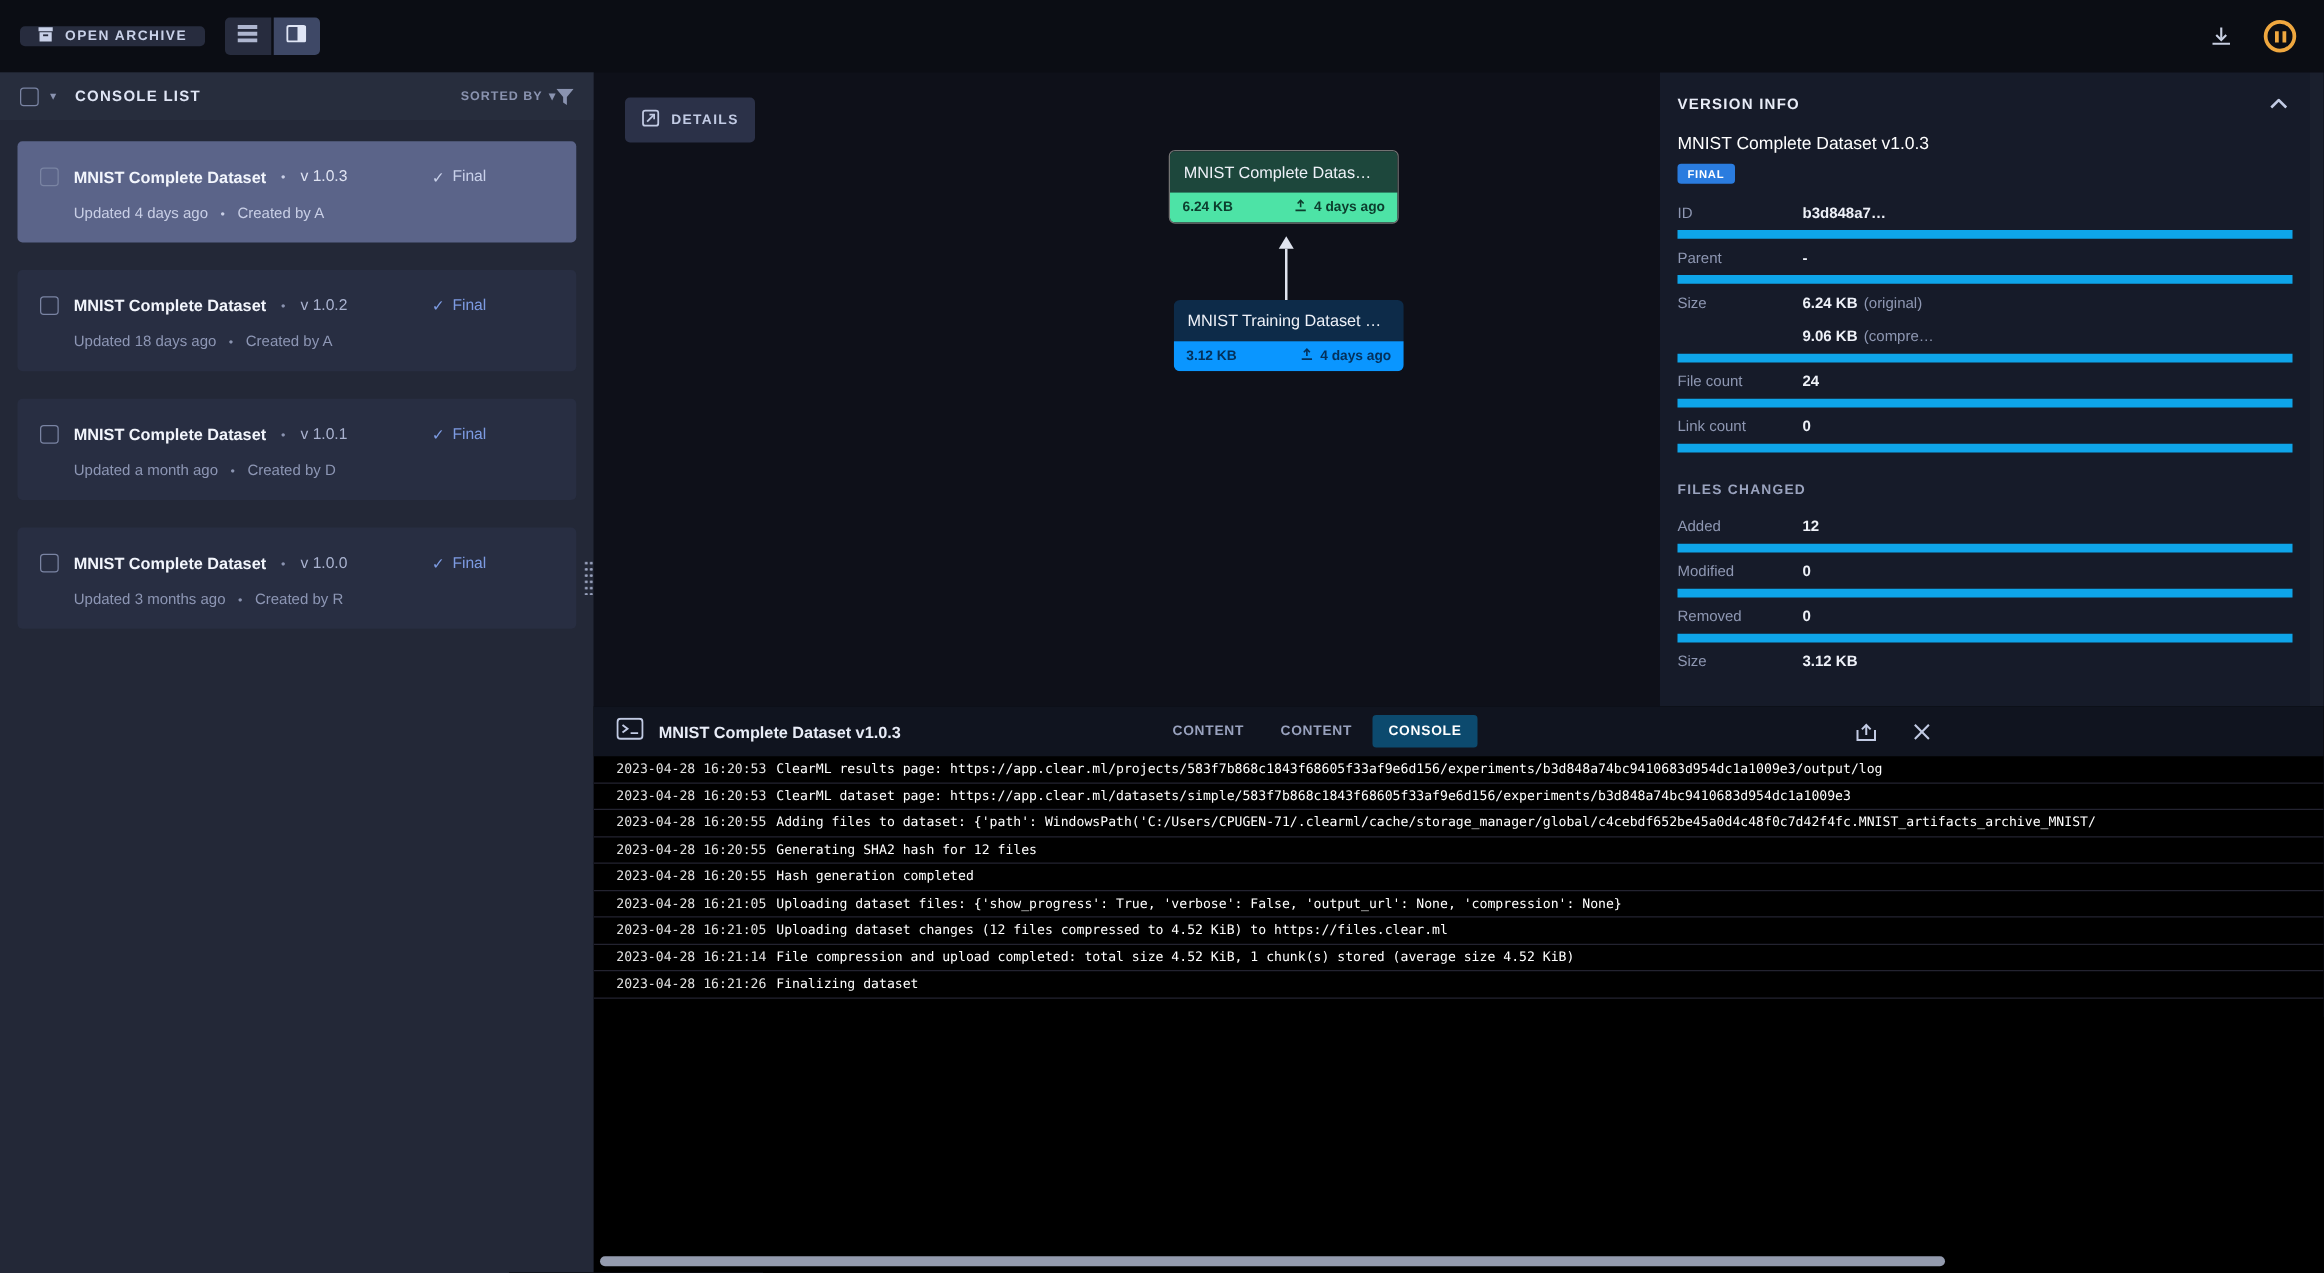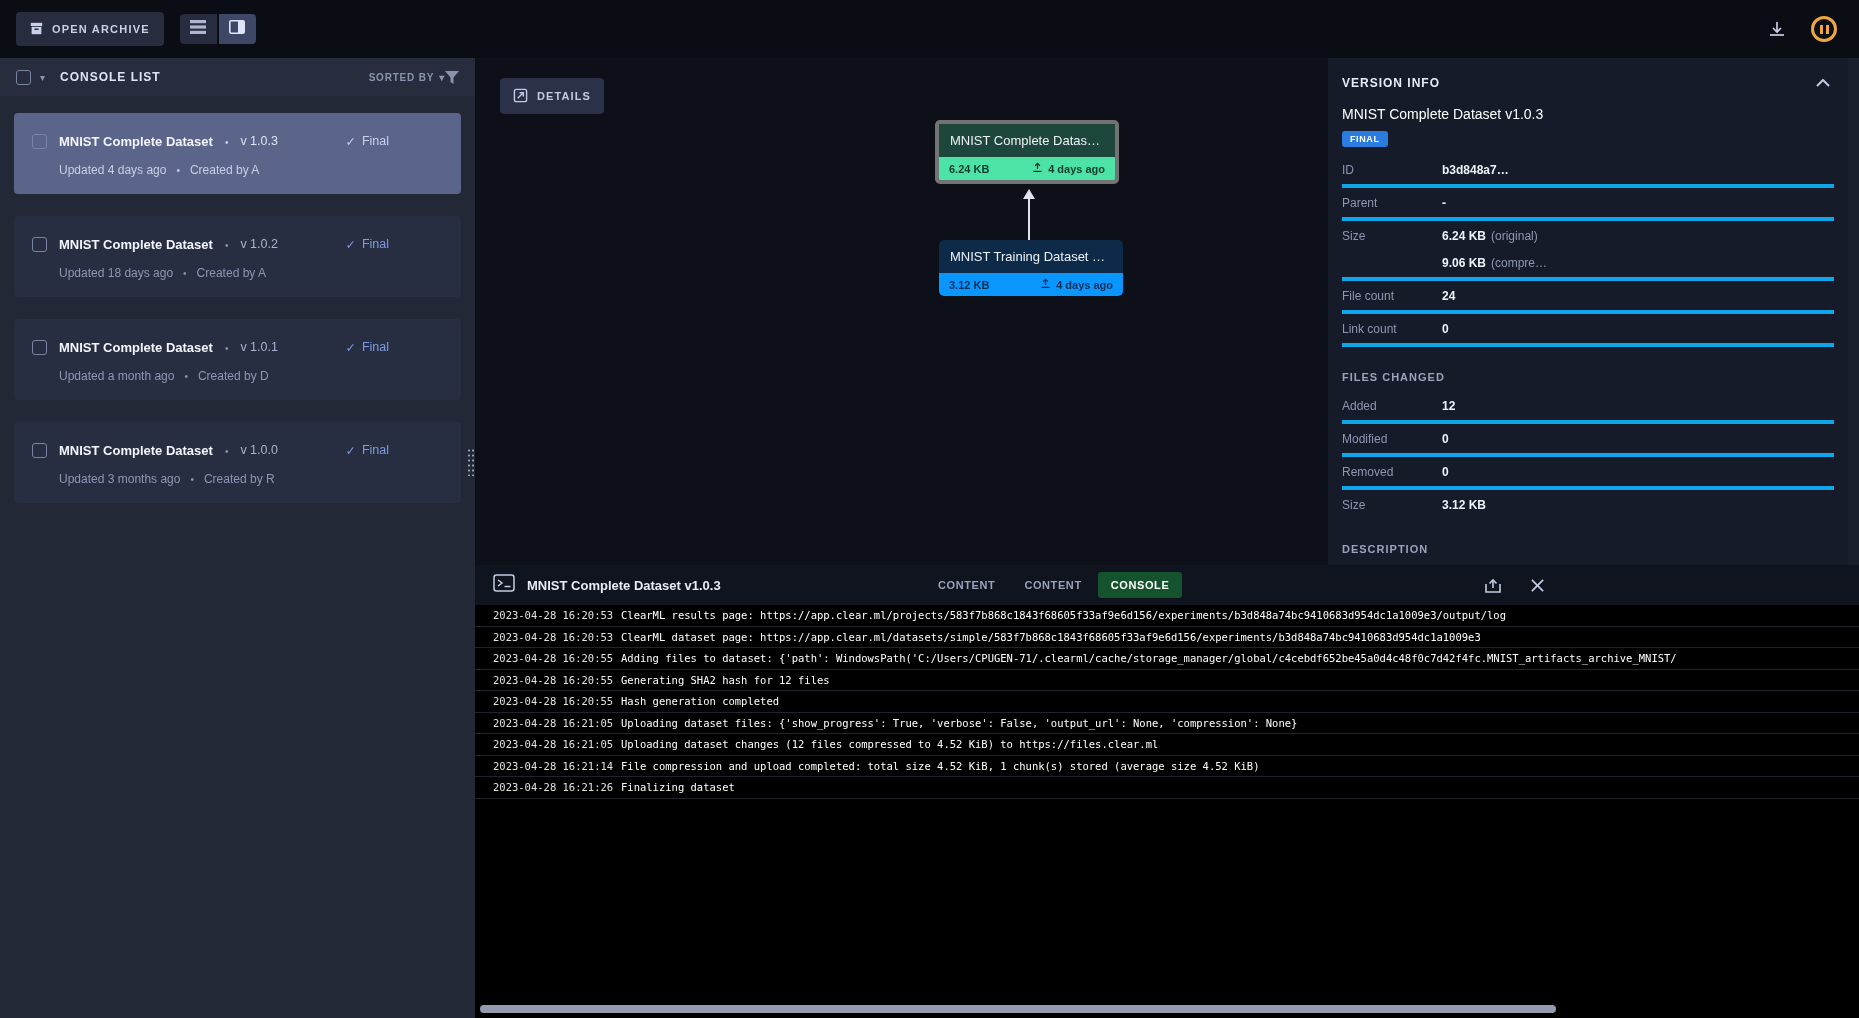--- a/index.html
+++ b/index.html
@@ -1,21 +1,21 @@
 <!DOCTYPE html>
 <html><head>
 <meta charset="utf-8">
 <style>
   * { margin:0; padding:0; box-sizing:border-box; }
   html,body { width:1859px; height:1018px; overflow:hidden; background:#0c0e16;
     font-family:"Liberation Sans",sans-serif; color:#e8ecf7; }
 
   
   .topbar { height:58px; background:#0b0d14; display:flex; align-items:center; padding:0 16px; gap:16px; }
-  .btn-open-archive { display:flex; align-items:center; gap:9px; height:34px; padding:0 14px;
+  .btn-open-archive { display:flex; align-items:center; gap:9px; height:16px; padding:0 14px;
     background:#272c3e; border-radius:4px; color:#c9d1e8; font-size:11px; font-weight:bold;
     letter-spacing:1.2px; cursor:pointer; }
   .view-toggle { display:flex; }
   .vt-btn { width:37px; height:30px; background:#272c3e; display:flex; align-items:center;
     justify-content:center; cursor:pointer; }
   .vt-btn:first-child { border-radius:4px 0 0 4px; margin-right:2px; }
   .vt-btn:last-child { border-radius:0 4px 4px 0; }
   .vt-btn.active { background:#3e4866; }
   .topbar-right { margin-left:auto; display:flex; align-items:center; gap:24px; padding-right:6px; }
   .help-circle { width:26px; height:26px; border:3px solid #efa73f; border-radius:50%;
@@ -62,21 +62,21 @@
 
   
   .main { flex:1; display:flex; flex-direction:column; min-width:0; }
   .top-row { flex:1; display:flex; min-height:0; position:relative; }
   .graph-area { flex:1; position:relative; background:#0e1019; min-width:0; }
   .details-btn { position:absolute; left:25px; top:20px; height:36px; background:#2b3148;
     border-radius:4px; display:flex; align-items:center; gap:9px; padding:0 13px;
     font-size:11px; font-weight:bold; letter-spacing:1.1px; color:#c2cbe4; cursor:pointer; }
 
   .node { position:absolute; width:184px; border-radius:5px; overflow:hidden; cursor:pointer; }
-  .node-complete { left:460px; top:62px; border:4px solid #737373; }
+  .node-complete { left:460px; top:62px; border:1px solid #737373; }
   .node-training { left:464px; top:182px; }
   .node-header { padding:9px 11px; font-size:13px; color:#eef1f8; white-space:nowrap;
     overflow:hidden; text-overflow:ellipsis; }
   .node-complete .node-header { background:#1d473c; }
   .node-training .node-header { background:#0d2b49; }
   .node-footer { display:flex; align-items:center; justify-content:space-between;
     padding:5px 10px; font-size:11px; font-weight:bold; }
   .node-complete .node-footer { background:#4de3a6; color:#0c3d2d; }
   .node-training .node-footer { background:#0a96ff; color:#04305a; }
   .node-age { display:flex; align-items:center; gap:5px; }
@@ -88,40 +88,40 @@
 
   
   .version-panel { width:520px; background:#161b29; flex-shrink:0; padding:18px 14px 0 14px;
     position:relative; overflow:hidden; }
   .vp-header { display:flex; align-items:center; justify-content:space-between; padding-right:4px; }
   .vp-header-title { font-size:12px; font-weight:bold; letter-spacing:1px; color:#e8ecf7; }
   .vp-title { margin-top:16px; font-size:14px; color:#ffffff; }
   .vp-badge { display:inline-block; margin-top:9px; background:#2a7cdf; color:#fff;
     font-size:9px; font-weight:bold; letter-spacing:0.6px; padding:3px 8px; border-radius:3px; }
   .vp-rows { margin-top:8px; }
-  .vp-row { display:flex; padding:8px 0 7px; border-bottom:4px solid #0ea5e9; font-size:12px; }
+  .vp-row { display:flex; padding:8px 0 7px; border-bottom:7px solid #0ea5e9; font-size:12px; }
   .vp-row.no-border { border-bottom:none; }
   .vp-label { width:100px; color:#8e97b2; flex-shrink:0; }
   .vp-value { color:#eef1f8; font-weight:bold; white-space:nowrap; }
   .vp-note { color:#8e97b2; font-weight:normal; margin-left:5px; }
   .size-line2 { margin-top:13px; }
   .vp-section-title { margin-top:24px; font-size:11px; font-weight:bold; letter-spacing:1px; color:#9aa3be; }
   .vp-desc-text { margin-top:13px; font-size:12px; color:#eef1f8; }
   .vscroll { width:11px; background:#1a1f2d; flex-shrink:0; }
 
   
   .console { height:453px; background:#000; display:flex; flex-direction:column;
     flex-shrink:0; position:relative; }
   .console-header { height:40px; background:#10141f; display:flex; align-items:center;
     padding:0 18px; flex-shrink:0; position:relative; }
   .console-title { font-size:13px; font-weight:bold; color:#e8ecf7; margin-left:12px; }
   .console-tabs { position:absolute; left:450px; top:0; height:40px; display:flex; align-items:center; gap:3px; }
   .console-tab { padding:7px 13px; font-size:11px; font-weight:bold; letter-spacing:0.6px;
     color:#99a2be; cursor:pointer; border-radius:3px; }
-  .console-tab.active { background:#14532d; color:#fff; }
+  .console-tab.active { background:#0c4a6e; color:#fff; }
   .console-icons { position:absolute; left:1008px; top:0; height:40px; display:flex; gap:27px; align-items:center; }
   .icon-btn { cursor:pointer; display:flex; align-items:center; }
   .console-body { flex:1; overflow:hidden; font-family:"DejaVu Sans Mono",monospace; font-size:10.5px; }
   .log-row { display:flex; align-items:center; height:21.5px; border-bottom:1px solid #232330;
     white-space:nowrap; overflow:hidden; }
   .log-time { width:146px; padding-left:18px; color:#e2e2e2; flex-shrink:0; }
   .log-msg { color:#ffffff; }
   .hscrollbar { position:absolute; bottom:5px; left:5px; width:1076px; height:8px;
     background:#949bae; border-radius:4px; cursor:pointer; }
 </style>

